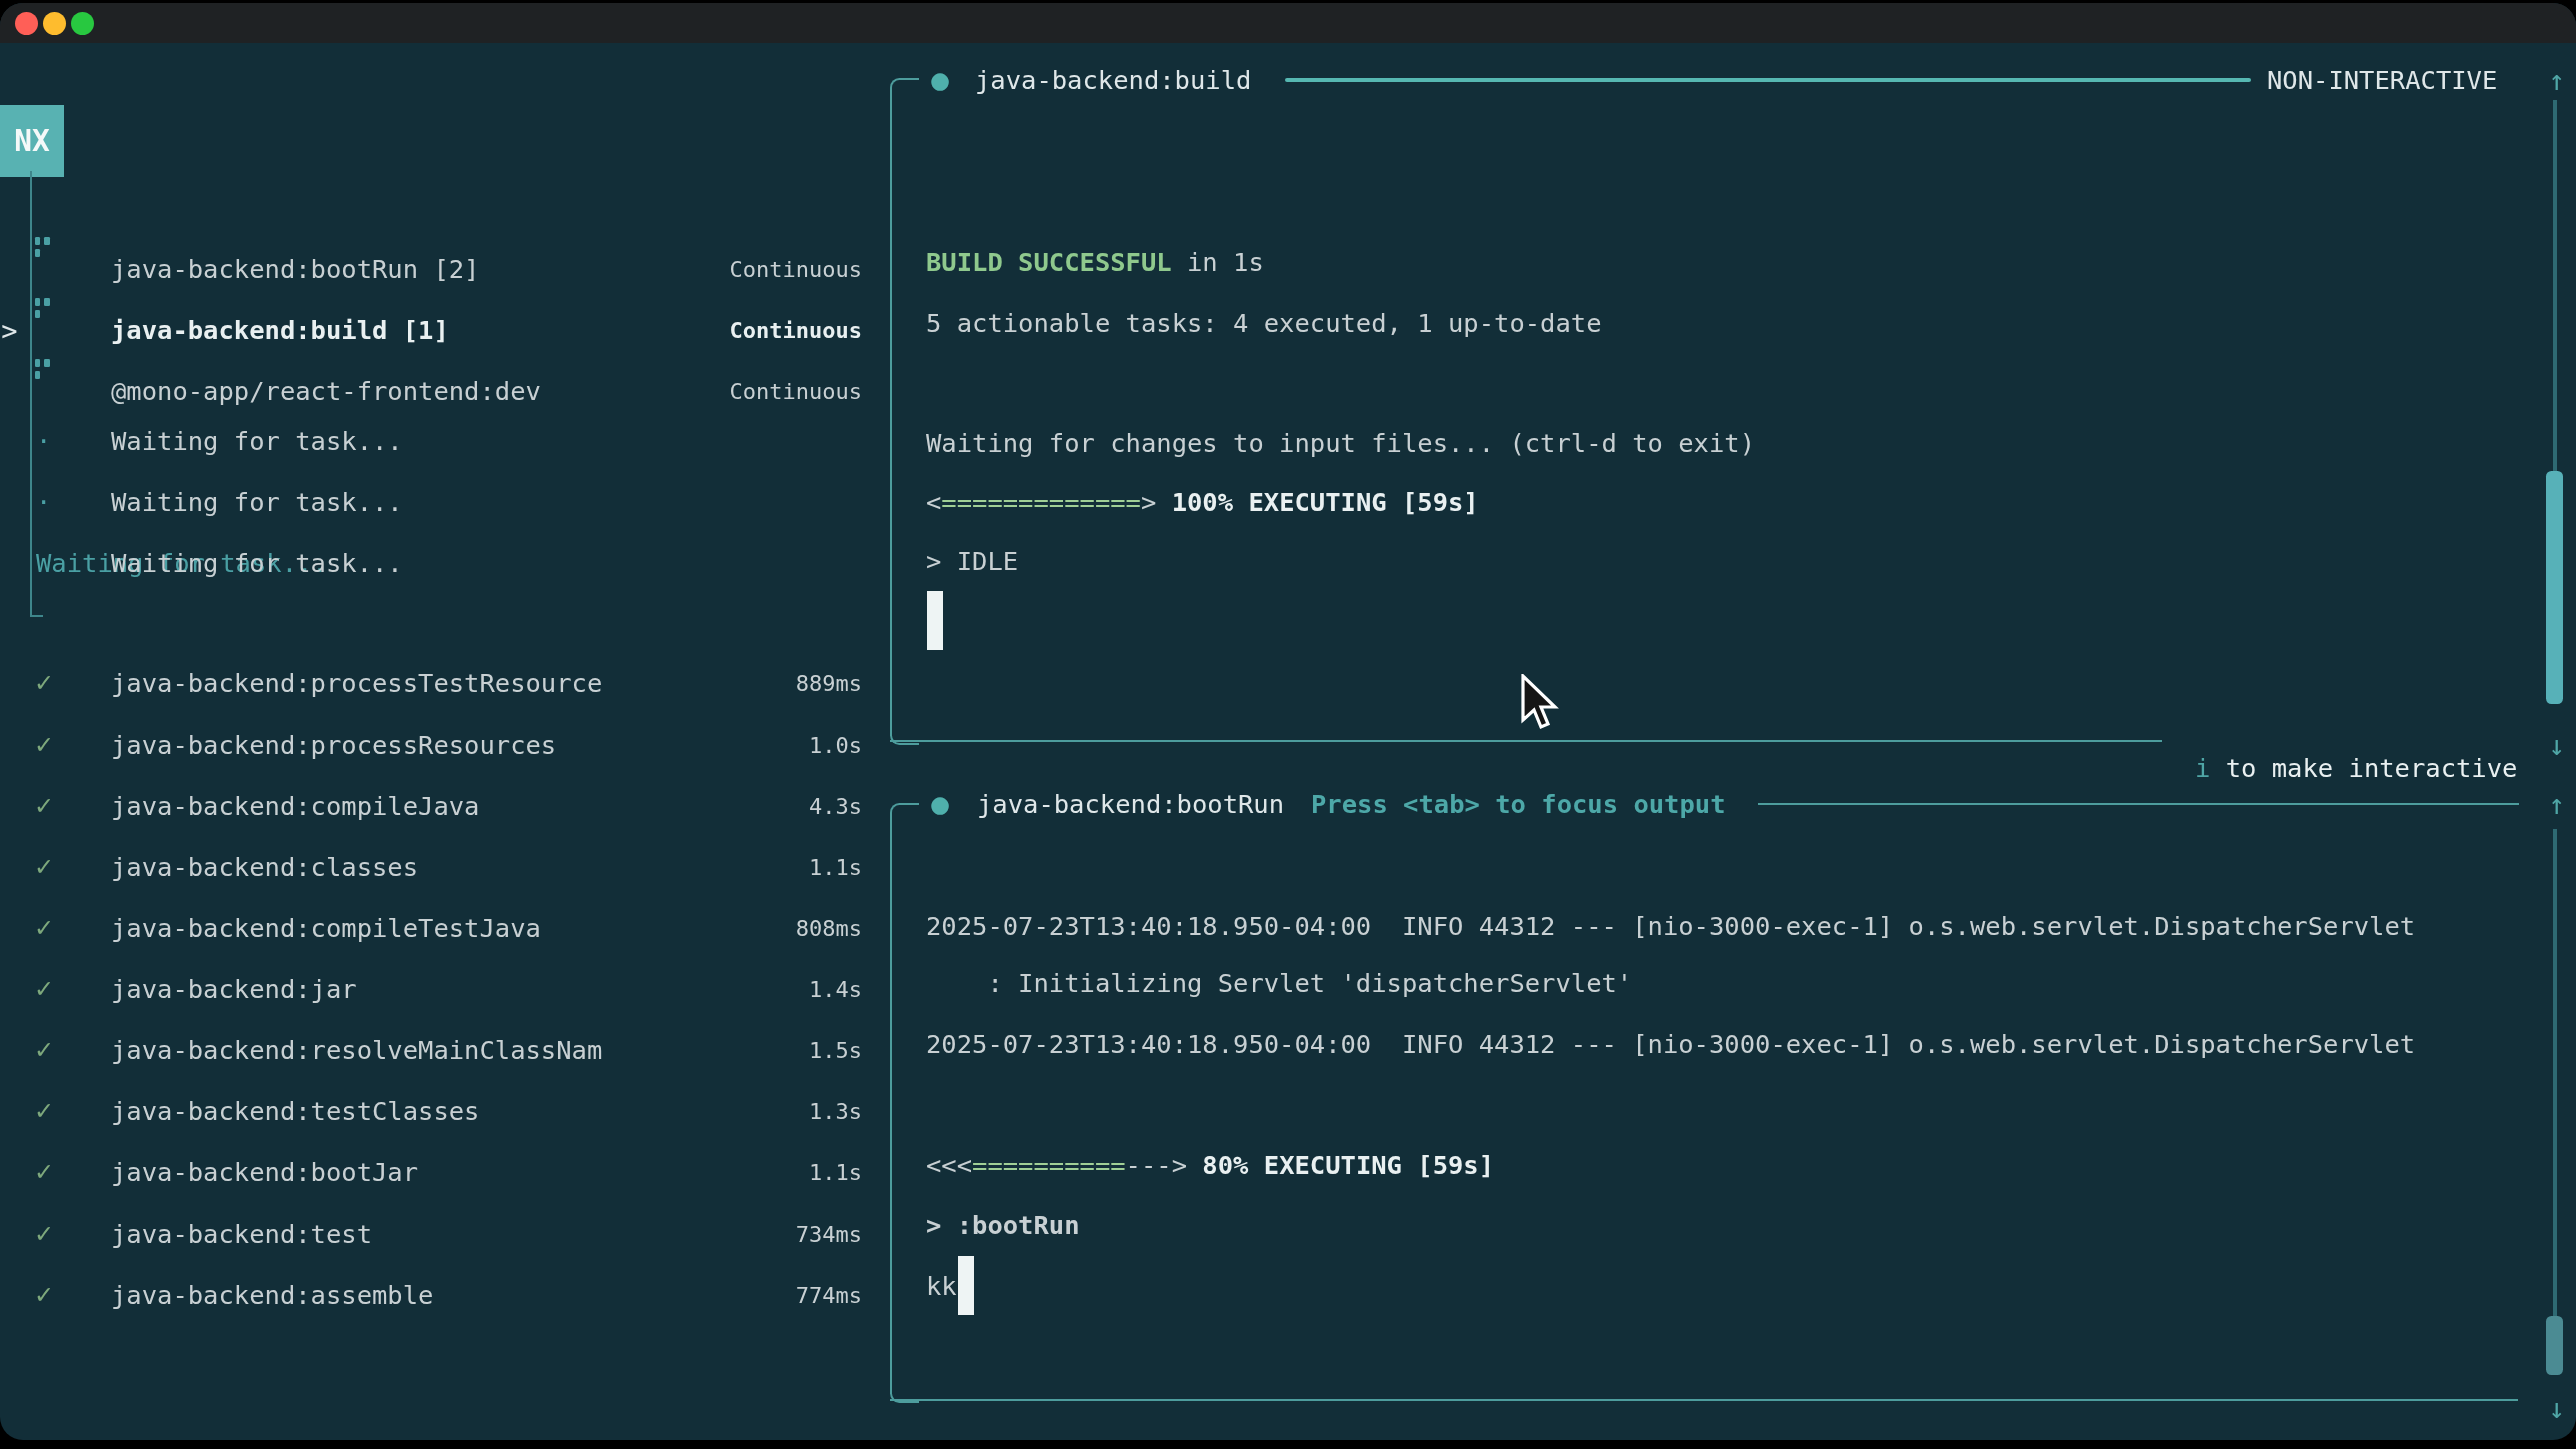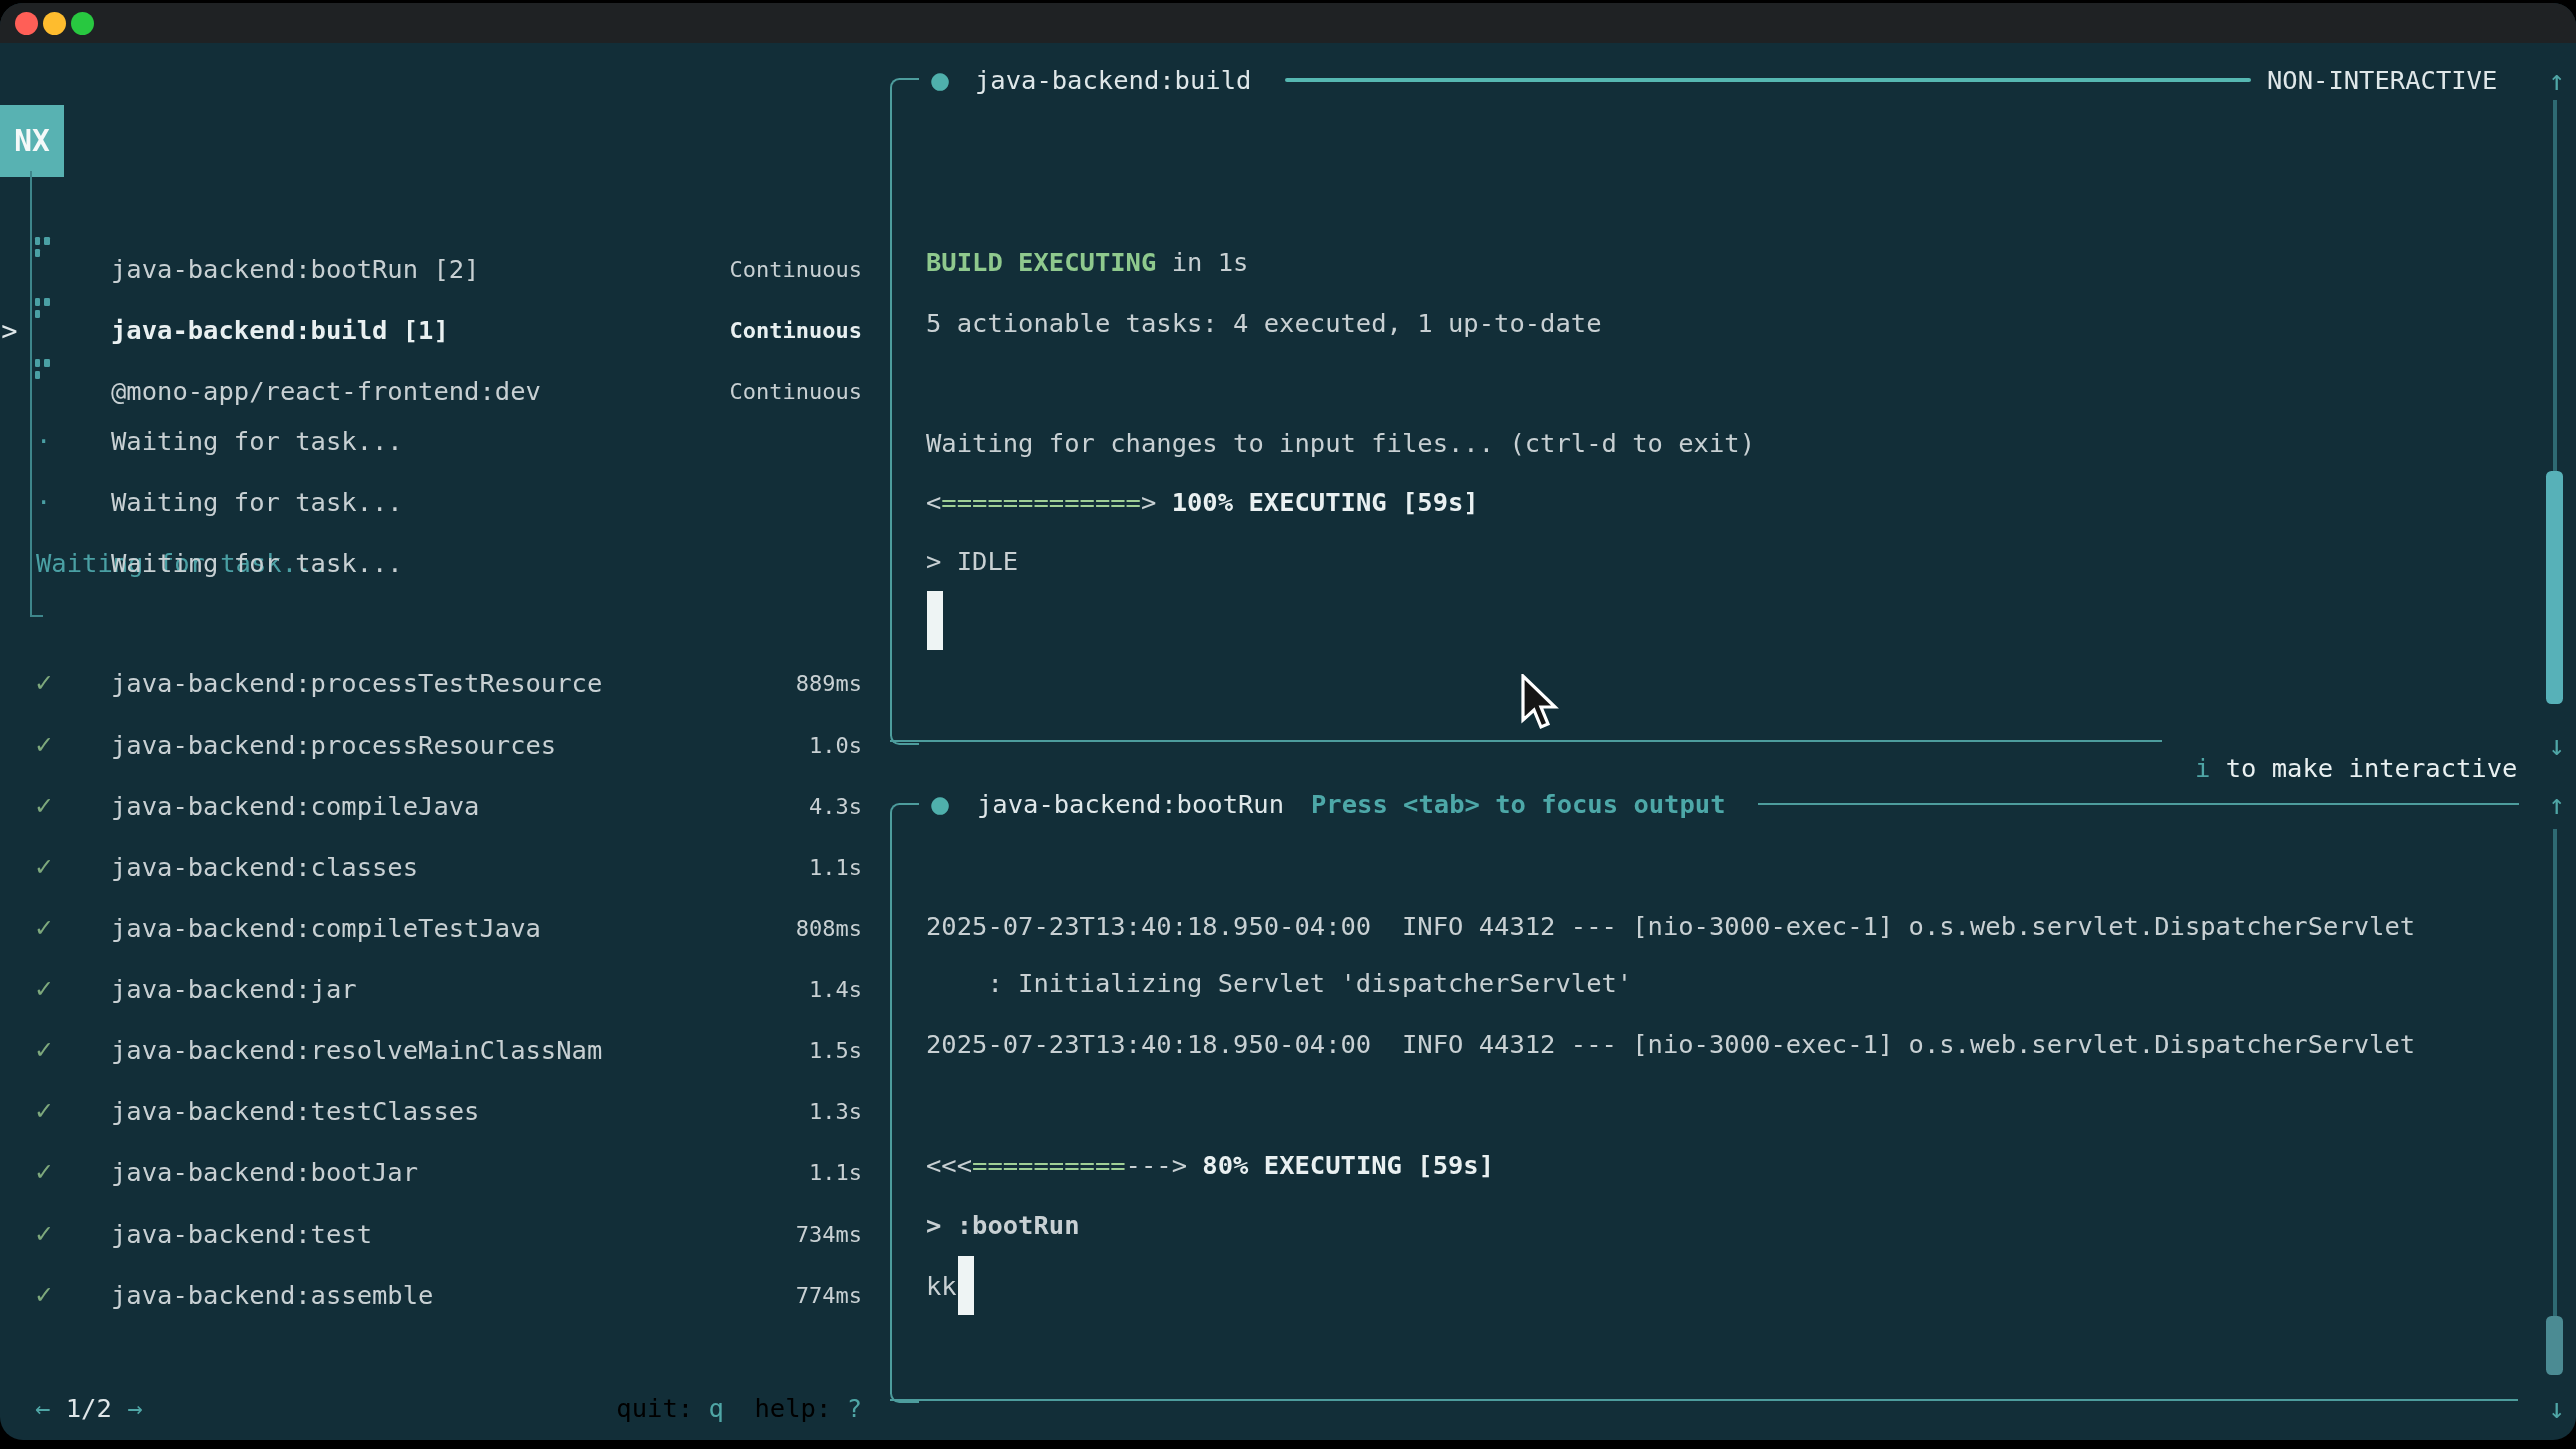--- a/index.html
+++ b/index.html
@@ -170,35 +170,31 @@
     <span class="check">✓</span>
     <span class="nm">java-backend:test</span>
     <span class="st">734ms</span>
   </div>
   <div class="srow" style="top:1275px">
     <span class="check">✓</span>
     <span class="nm">java-backend:assemble</span>
     <span class="st">774ms</span>
   </div>
 
-  <div class="srow" style="top:1388px">
-    <span class="footer-left"><span class="teal">←</span><span class="pg"> </span><span class="pg">1/2</span><span class="pg"> </span><span class="teal">→</span></span>
-    <span class="footer-right"><span>quit: </span><span class="teal">q</span><span>  help: </span><span class="teal">?</span></span>
-  </div>
 
   <div class="corner" style="left:890px;top:75px;height:663px;"></div>
   <div class="srow" style="top:60px;left:890px;width:1686px;">
     <span class="pdot" style="left:40px;">●</span>
     <span class="ptitle" style="left:85px;">java-backend:build</span>
     <span class="ptitle" style="left:1377px;">NON-INTERACTIVE</span>
   </div>
   <div class="divider-thick" style="left:1285px;top:75px;width:966px;"></div>
   <div class="scroll-arrow" style="top:60px;">↑</div>
 
-  <div class="prow" style="top:242px"><span class="greentxt">BUILD EXECUTING</span><span> in 1s</span></div>
+  <div class="prow" style="top:242px"><span class="greentxt">BUILD SUCCESSFUL</span><span> in 1s</span></div>
   <div class="prow" style="top:303px">5 actionable tasks: 4 executed, 1 up-to-date</div>
   <div class="prow" style="top:423px">Waiting for changes to input files... (ctrl-d to exit)</div>
   <div class="prow" style="top:482px"><span>&lt;</span><span class="bargreen">=============</span><span>&gt;</span><span class="bright"> 100% EXECUTING [59s]</span></div>
   <div class="prow" style="top:541px">&gt; IDLE</div>
   <div class="cursor" style="left:927px;top:588px;"></div>
 
   <div class="pline" style="left:890px;top:737px;width:1272px;height:2.7px;"></div>
   <div class="prow" style="left:2195px;top:748px;"><span class="teal">i</span><span class="bright" style="font-weight:normal"> to make interactive</span></div>
   <div class="scroll-arrow" style="top:725px;">↓</div>
 

